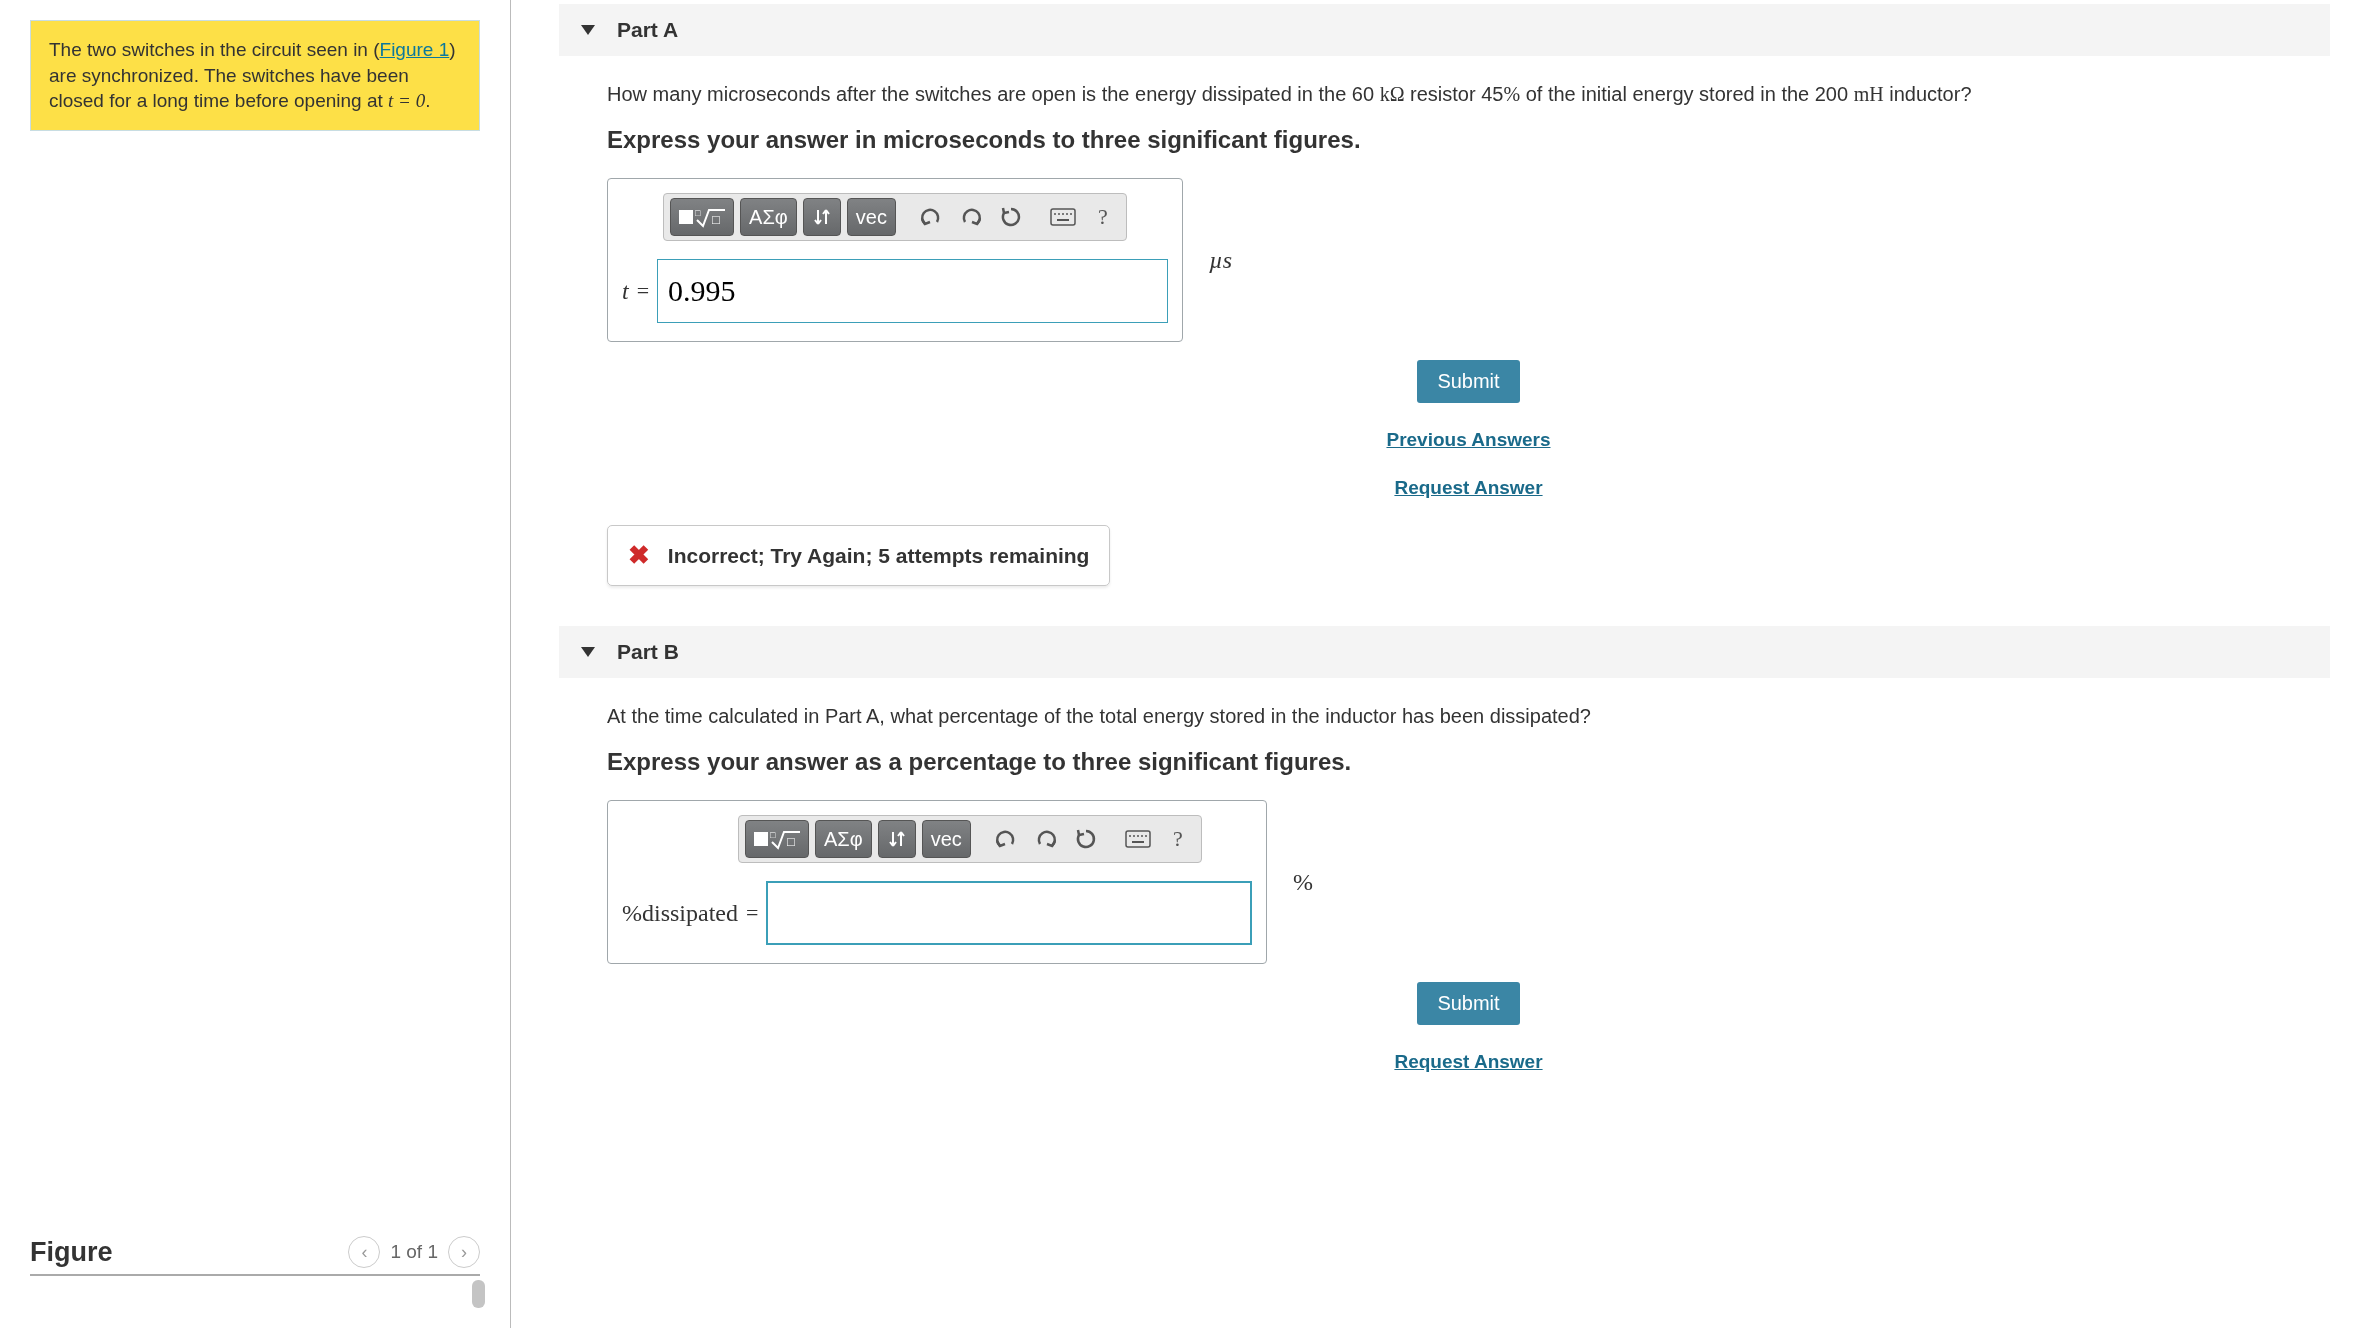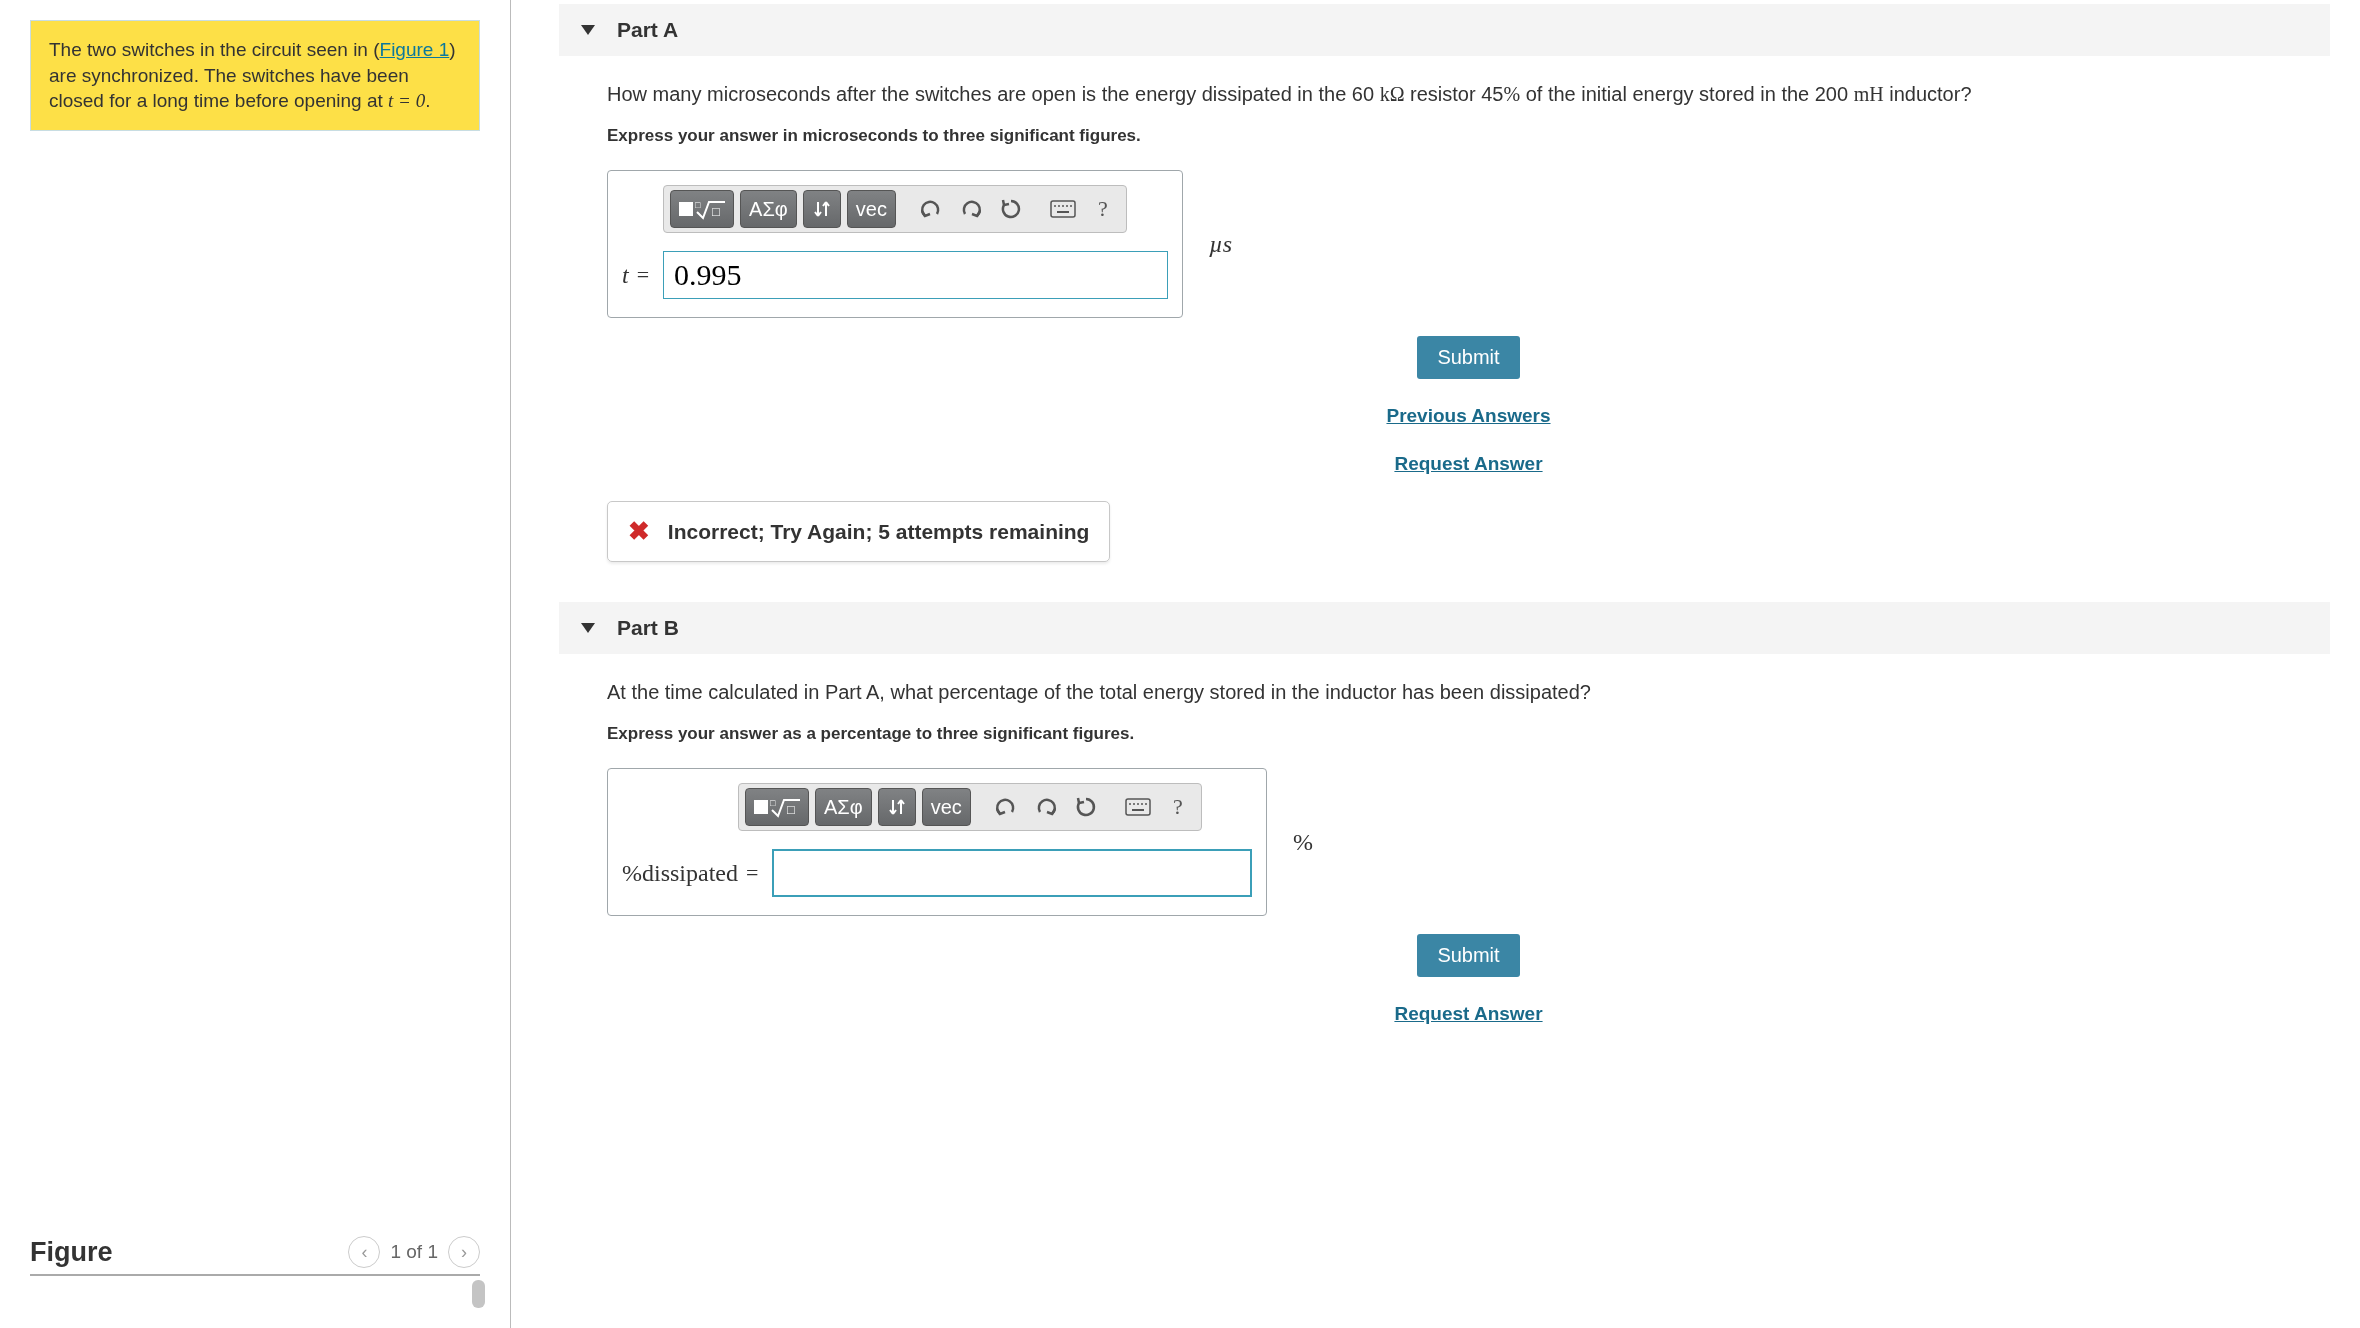--- a/index.html
+++ b/index.html
@@ -107,21 +107,21 @@
       padding: 0 0 40px 48px;
       font-size: 20px;
     }
     .question-text {
       line-height: 1.4;
       margin-bottom: 18px;
       max-width: 1370px;
     }
     .instruction {
       font-weight: bold;
-      font-size: 17px;
+      font-size: 24px;
       margin-bottom: 24px;
     }
     .answer-outer {
       border: 1px solid #a0a7ab;
       border-radius: 4px;
       width: 576px;
       padding: 0;
     }
     .answer-outer.wide {
       width: 660px;
@@ -173,26 +173,25 @@
     }
     .input-label {
       font-family: 'Times New Roman', serif;
       font-style: italic;
       font-size: 24px;
     }
     .eq { font-family: 'Times New Roman', serif; font-size: 22px; font-style: normal;}
     .answer-input {
       flex: 1;
       border: 1px solid #3b9fb8;
-      height: 48px;
+      height: 64px;
       font-size: 30px;
       font-family: 'Times New Roman', serif;
       padding: 0 10px;
       outline: none;
-      margin-left: 6px;
     }
     .answer-input.empty {
       border: 2px solid #3b9fb8;
     }
     .unit {
       font-family: 'Times New Roman', serif;
       font-style: italic;
       font-size: 24px;
       position: relative;
       left: 10px;

